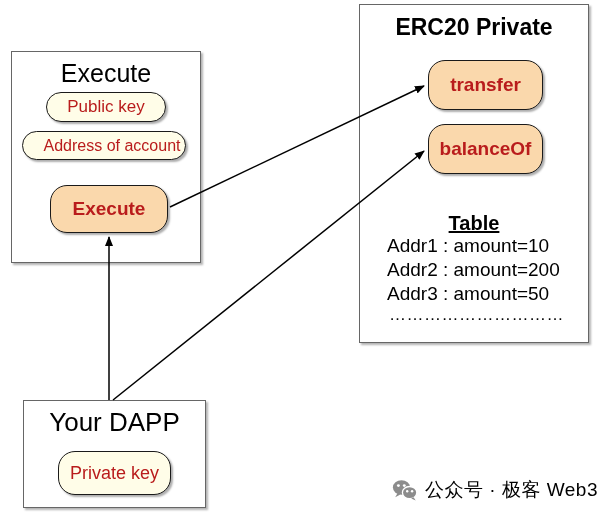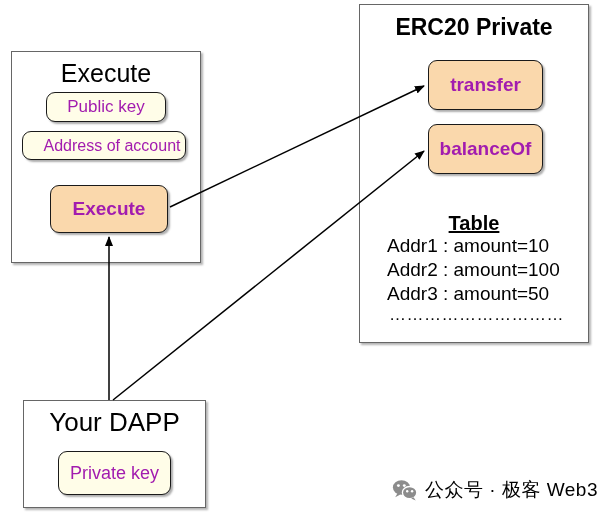--- a/index.html
+++ b/index.html
@@ -26,25 +26,25 @@
     position: absolute;
     left: 0;
     right: 0;
     text-align: center;
     color: #000000;
   }
   .node {
     position: absolute;
     box-sizing: border-box;
     border: 1.6px solid #1a1a1a;
-    border-radius: 9px;
+    border-radius: 17px;
     display: flex;
     align-items: center;
     justify-content: center;
-    color: #a21caf;
+    color: #b91c1c;
     box-shadow: 2px 2px 2px rgba(0,0,0,0.32);
   }
   .node.key {
     background: #fffde8;
   }
   .node.func {
     background: #fad8ac;
     font-weight: bold;
   }
   #arrow-layer {
@@ -108,21 +108,21 @@
     <span>transfer</span>
   </div>
 
   <div class="node func" style="left:428px; top:124px; width:115px; height:50px; font-size:19px;">
     <span>balanceOf</span>
   </div>
 
   <div class="table-title" style="left:359px; top:211px; width:230px; font-size:20px; line-height:24px;">Table</div>
 
   <div class="table-row" style="left:387px; top:234px; font-size:19px; line-height:24px;">Addr1 : amount=10</div>
-  <div class="table-row" style="left:387px; top:258px; font-size:19px; line-height:24px;">Addr2 : amount=100</div>
+  <div class="table-row" style="left:387px; top:258px; font-size:19px; line-height:24px;">Addr2 : amount=200</div>
   <div class="table-row" style="left:387px; top:282px; font-size:19px; line-height:24px;">Addr3 : amount=50</div>
   <div class="table-row" style="left:389px; top:304px; font-size:17px; line-height:22px; letter-spacing:0.5px;">…………………………</div>
 
   <div class="container-box" style="left:23px; top:400px; width:183px; height:108px;">
   </div>
   <div class="box-title" style="left:23px; top:406px; width:183px; font-size:26px; line-height:32px;">Your DAPP</div>
 
   <div class="node key" style="left:58px; top:451px; width:113px; height:44px; font-size:18px;">
     <span>Private key</span>
   </div>

